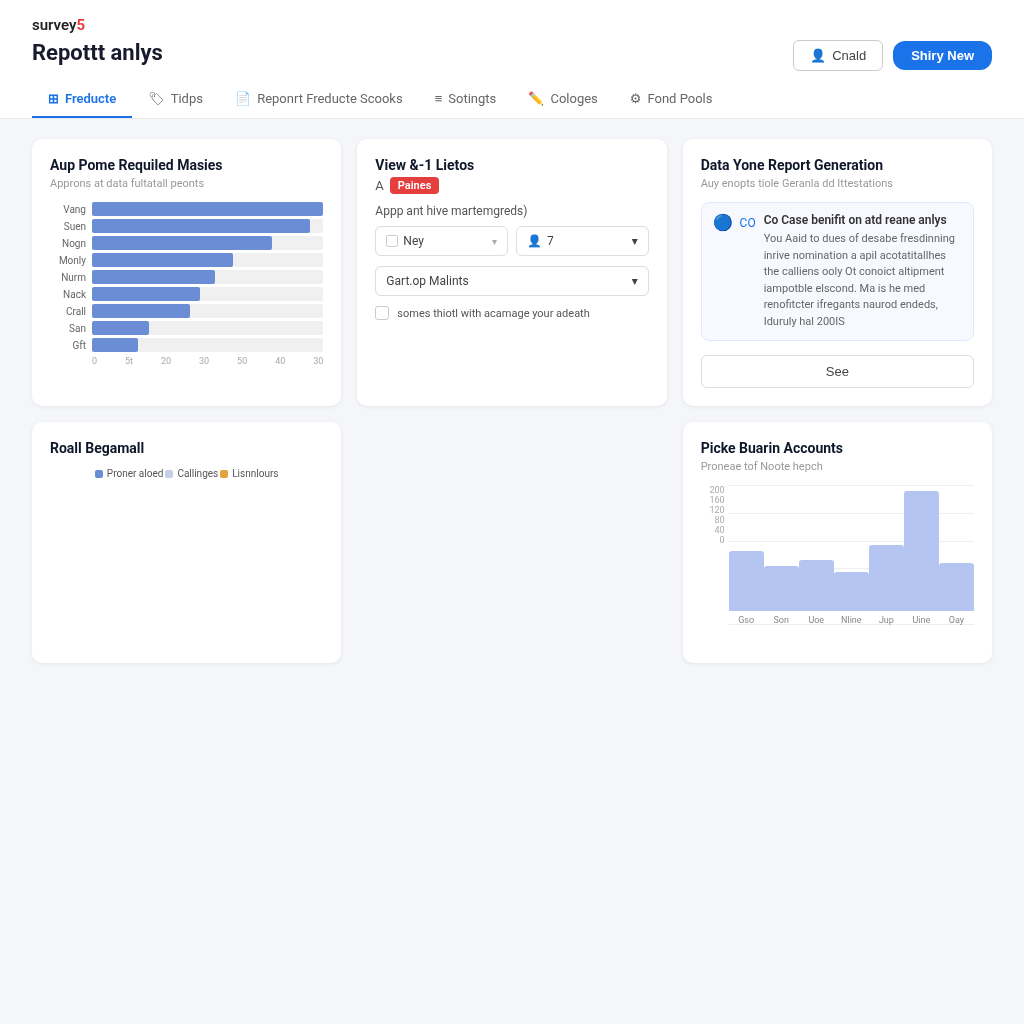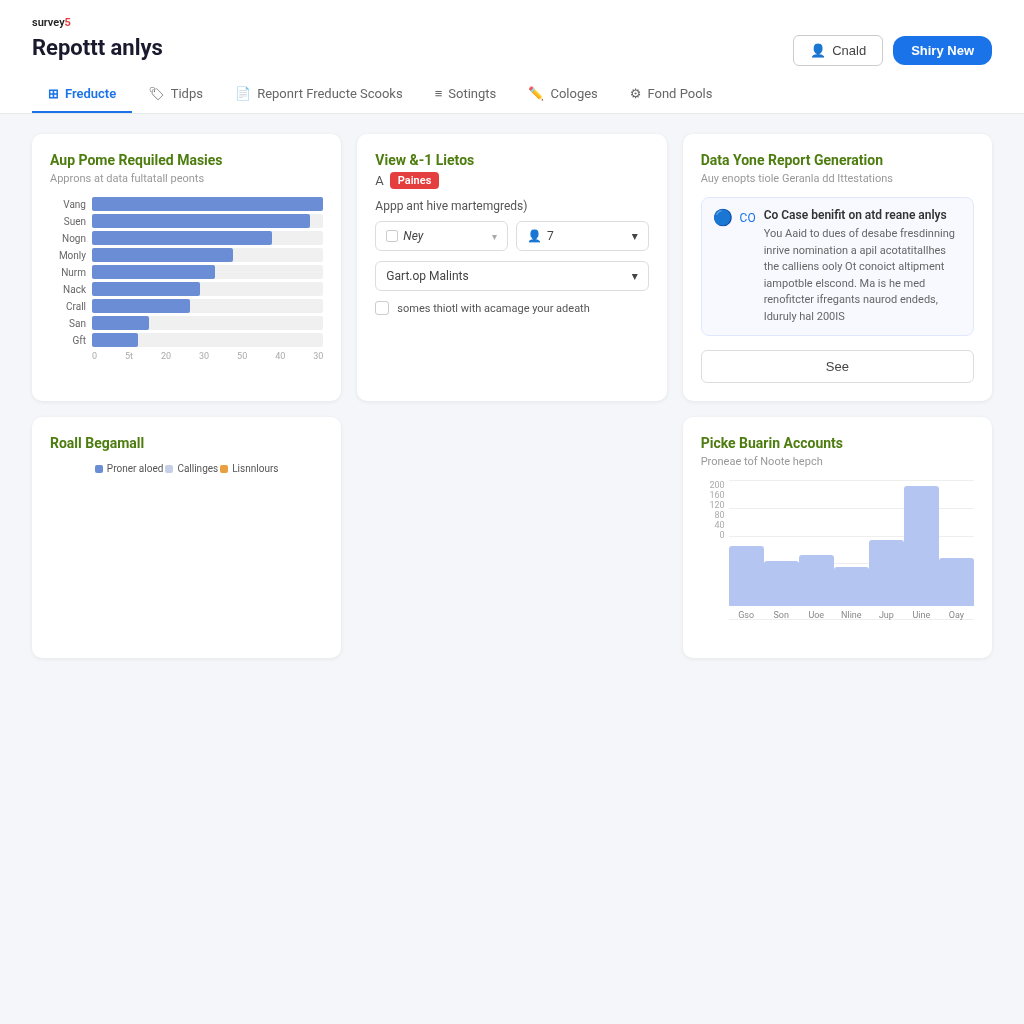--- a/index.html
+++ b/index.html
@@ -13,21 +13,21 @@
       background: white;
       padding: 16px 32px 0 32px;
       border-bottom: 1px solid #e8e8e8;
     }
     .brand {
       display: flex;
       align-items: center;
       margin-bottom: 6px;
     }
     .brand-name {
-      font-size: 11px;
+      font-size: 15px;
       font-weight: 600;
       color: #222;
     }
     .brand-num {
       color: #e53e3e;
       font-weight: 700;
     }
     .header-row {
       display: flex;
       align-items: flex-start;
@@ -95,21 +95,21 @@
     }
     .card {
       background: white;
       border-radius: 10px;
       padding: 18px;
       box-shadow: 0 1px 4px rgba(0,0,0,0.07);
     }
     .card-title {
       font-size: 14px;
       font-weight: 700;
-      color: #4d7c0f;
+      color: #0f172a;
       margin-bottom: 4px;
     }
     .card-subtitle {
       font-size: 11px;
       color: #999;
       margin-bottom: 12px;
     }
     
     .bar-chart {
       display: flex;
@@ -189,21 +189,20 @@
       justify-content: space-between;
     }
     .select-box .chev {
       color: #aaa;
       font-size: 10px;
     }
     .select-box-icon {
       display: flex;
       align-items: center;
       gap: 5px;
-      font-style: italic;
     }
     .select-dropdown {
       flex: 1;
       border: 1px solid #ddd;
       border-radius: 6px;
       padding: 7px 10px;
       font-size: 12px;
       color: #444;
       background: white;
       cursor: pointer;

